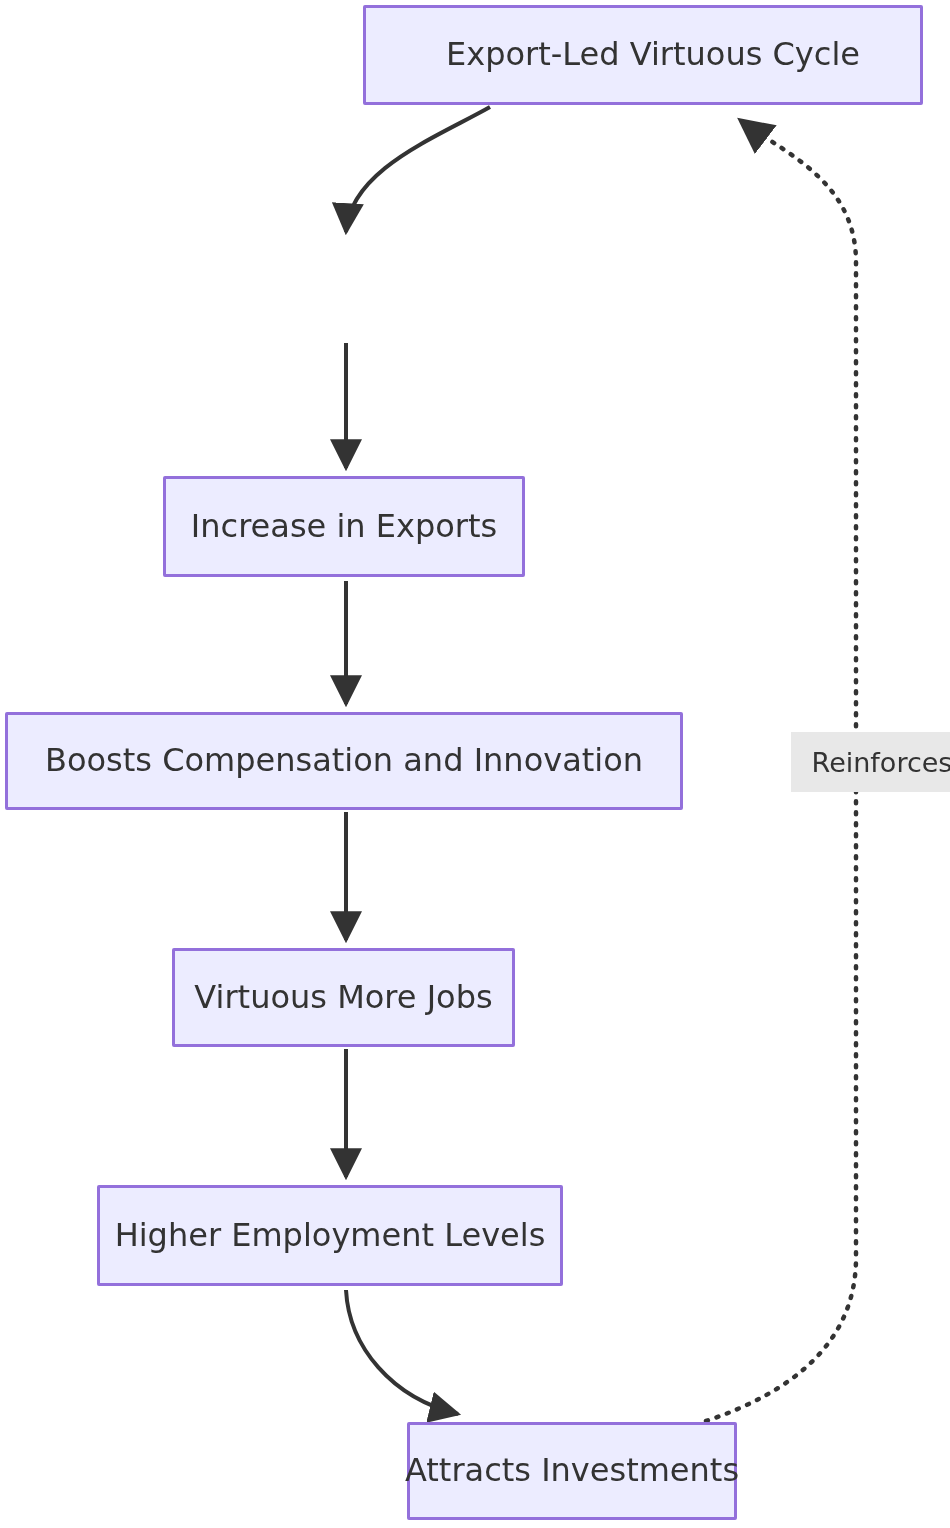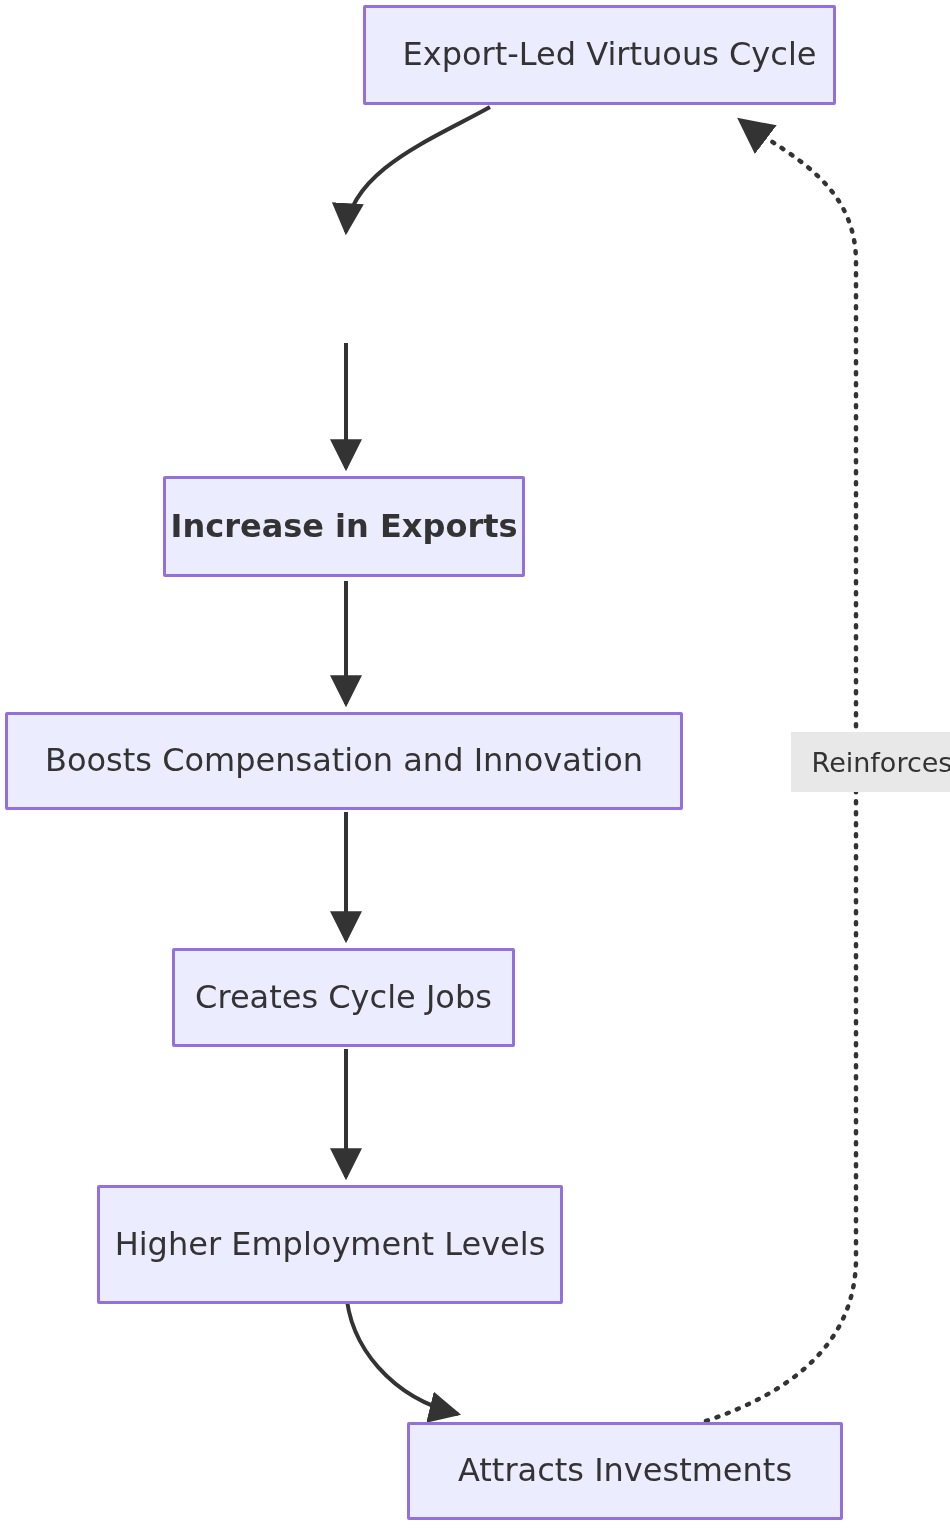--- a/index.html
+++ b/index.html
@@ -81,40 +81,40 @@
 
     <path class="edge" d="M 346 812 L 346 940" marker-end="url(#arrow)"></path>
 
     <path class="edge" d="M 346 1049 L 346 1177" marker-end="url(#arrow)"></path>
 
     <path class="edge" d="M 346 1290 C 349 1347 392 1398 458 1414" marker-end="url(#arrow)"></path>
 
     <path class="edge dotted" d="M 706 1421 C 790 1393 856 1344 856 1258 L 856 262 C 856 180 782 152 740 120" marker-end="url(#arrow)"></path>
   </svg>
 
-  <div class="node" style="left:363px; top:5px; width:473px; height:100px;padding-left:20px;">
+  <div class="node" style="left:363px; top:5px; width:560px; height:100px;padding-left:20px;">
     <span>Export-Led Virtuous Cycle</span>
   </div>
 
 
-  <div class="node" style="left:163px; top:476px; width:362px; height:101px;font-weight:bold;">
+  <div class="node" style="left:163px; top:476px; width:362px; height:101px;">
     <span>Increase in Exports</span>
   </div>
 
   <div class="node" style="left:5px; top:712px; width:678px; height:98px;text-align:right;">
     <span>Boosts Compensation and Innovation</span>
   </div>
 
   <div class="node" style="left:172px; top:948px; width:343px; height:99px;">
-    <span>Creates Cycle Jobs</span>
+    <span>Virtuous More Jobs</span>
   </div>
 
-  <div class="node" style="left:97px; top:1185px; width:466px; height:119px;">
+  <div class="node" style="left:97px; top:1185px; width:466px; height:101px;">
     <span>Higher Employment Levels</span>
   </div>
 
-  <div class="node" style="left:407px; top:1422px; width:436px; height:98px;">
+  <div class="node" style="left:407px; top:1422px; width:330px; height:98px;">
     <span>Attracts Investments</span>
   </div>
 
   <div class="edge-label" style="left:763px; top:732px; width:182px; height:60px;">Reinforces</div>
 
 </div>
 
 </body></html>

